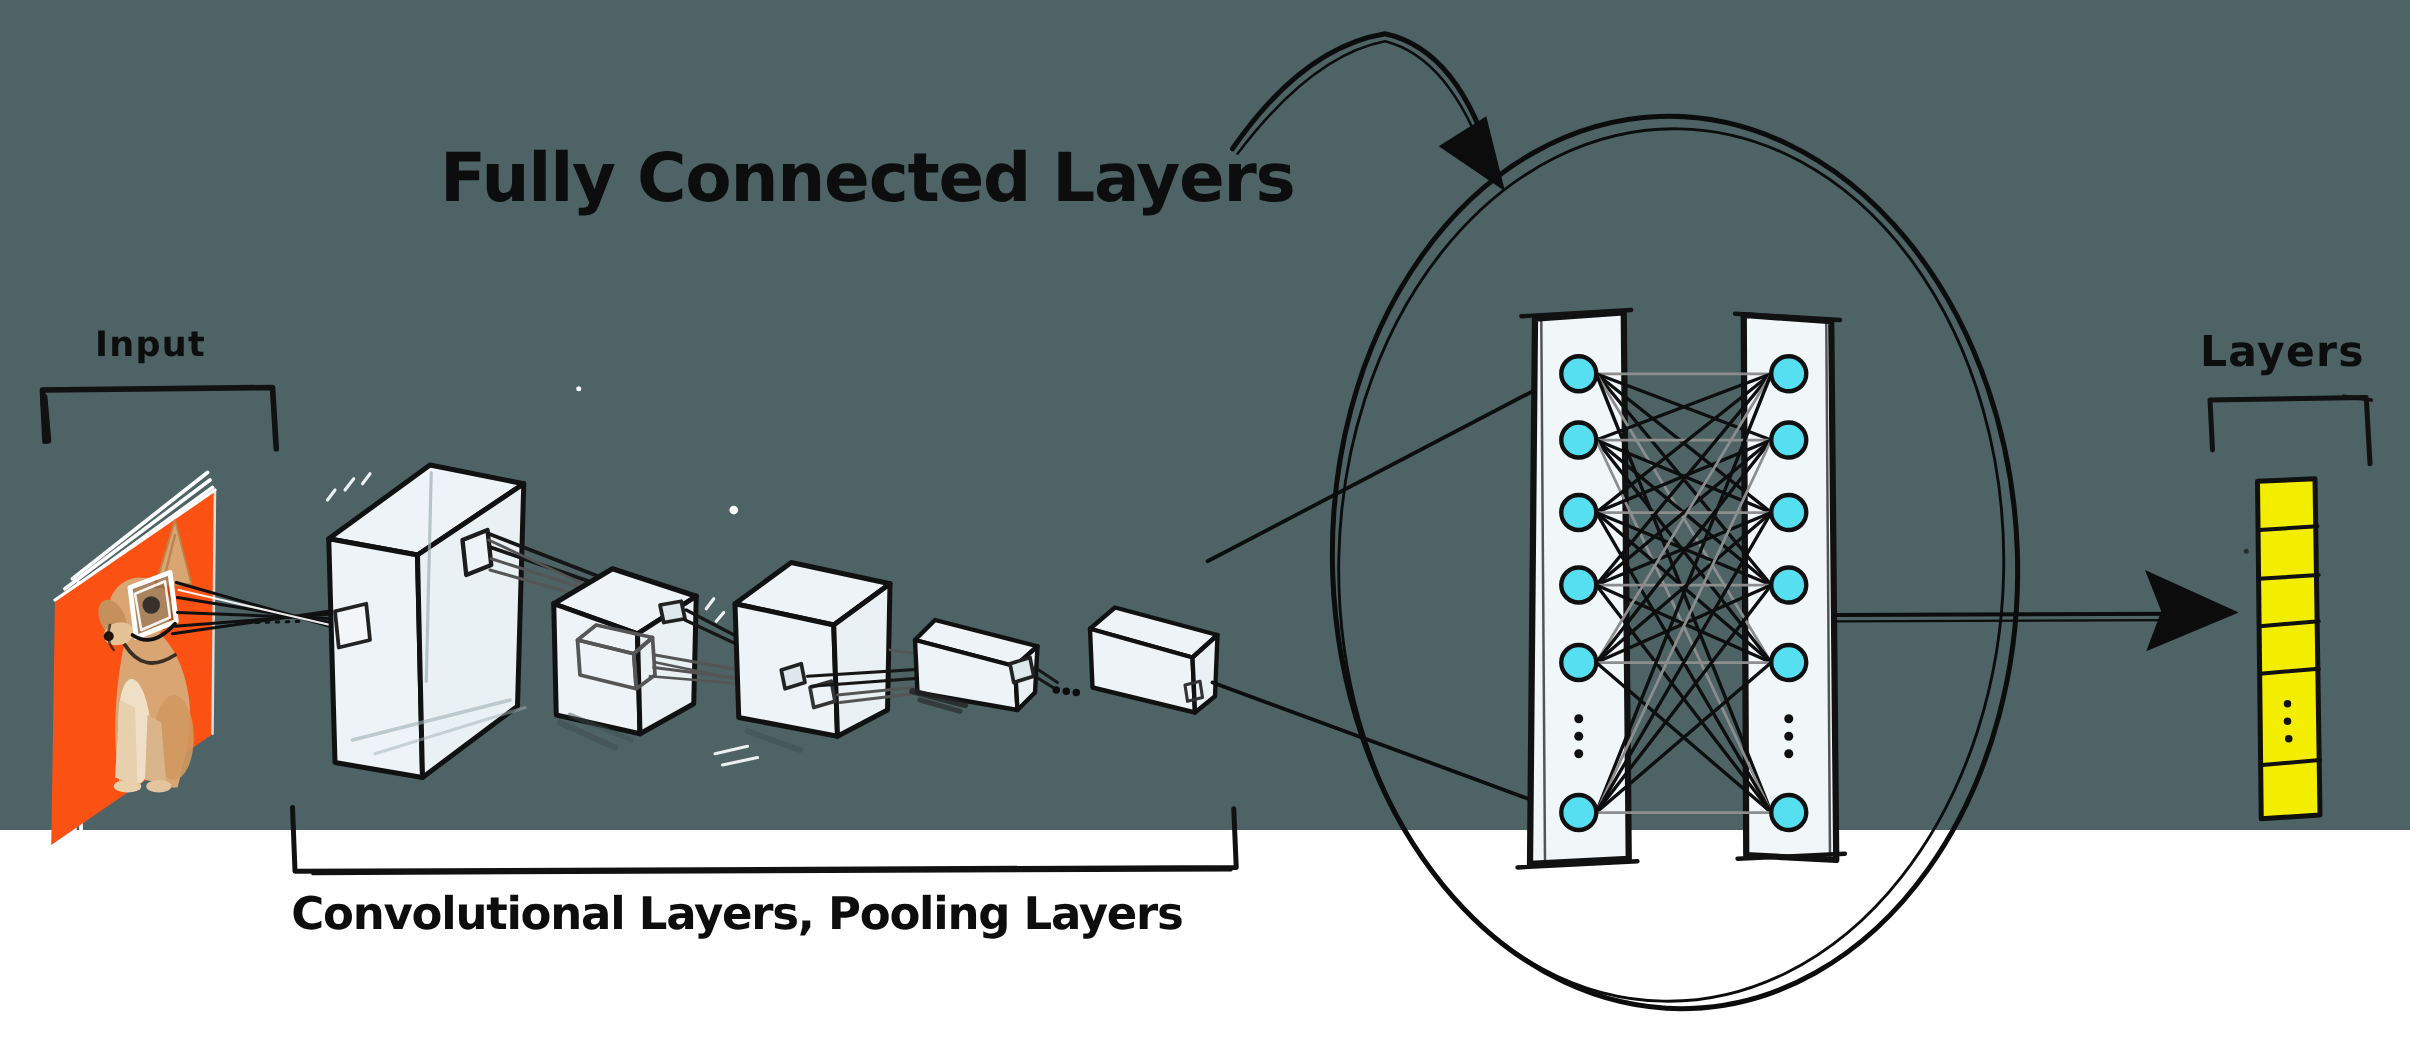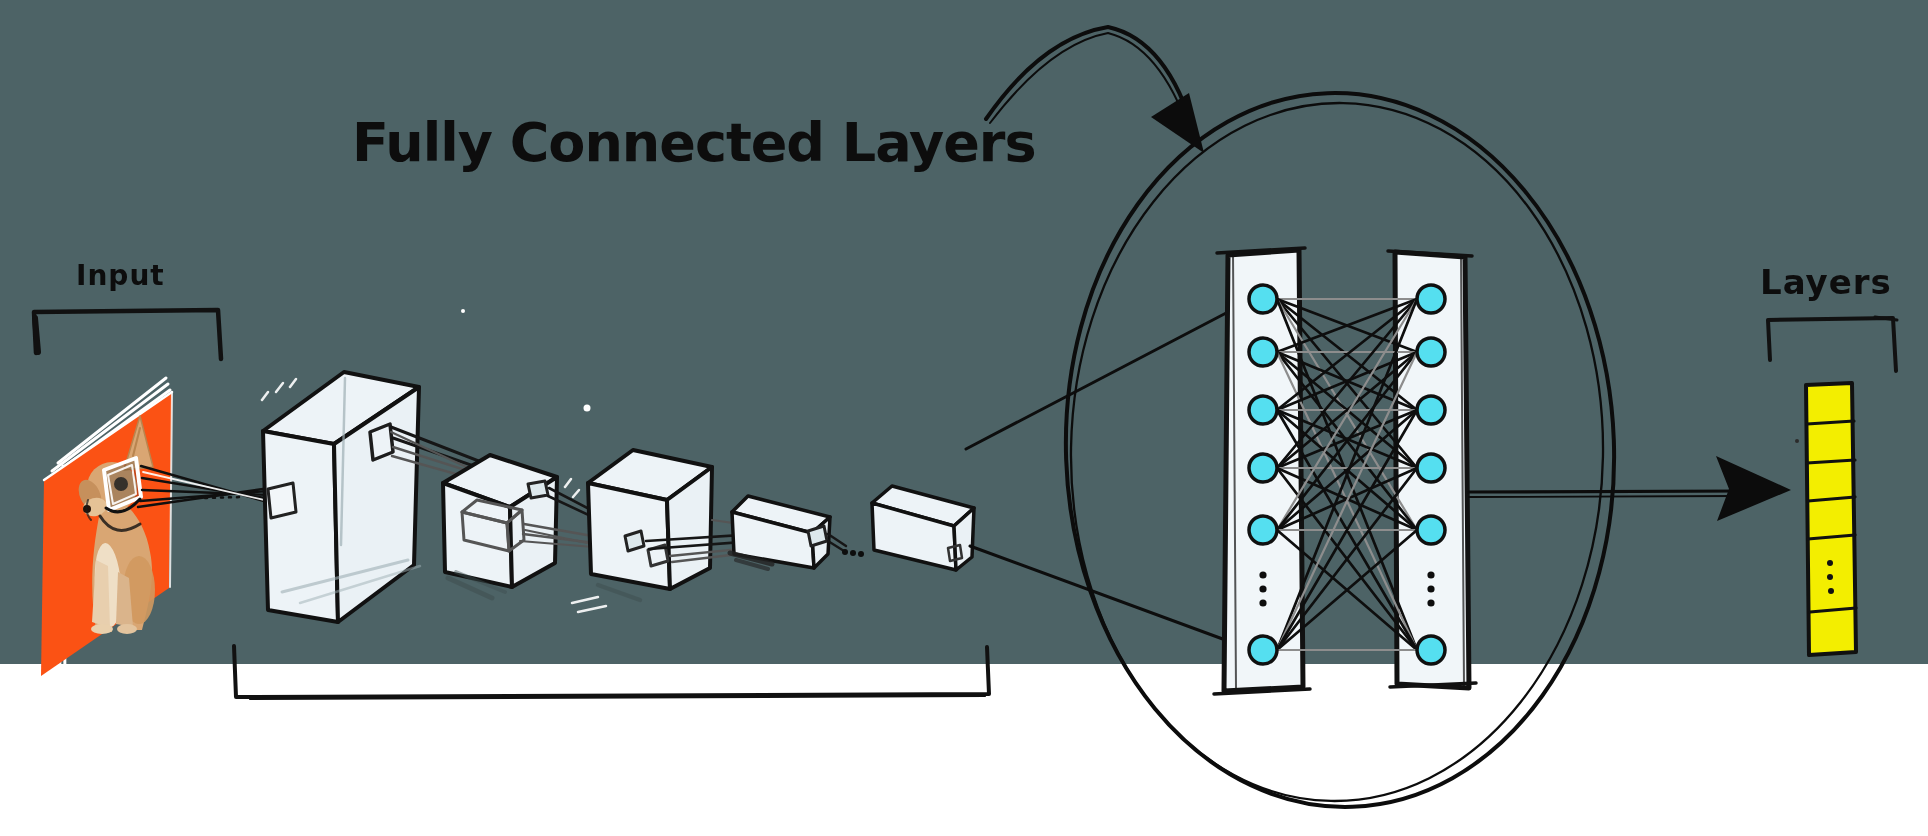--- a/index.html
+++ b/index.html
@@ -301,14 +301,15 @@
       <path d="M 990,123 Q 1050,44 1108,33 Q 1160,46 1190,132" stroke="#0c0c0c" stroke-width="2" fill="none"></path>
       <polygon points="1204,153 1151,117 1189,93" fill="#0c0c0c"></polygon>
     </g>
 
   </g>
 </svg>
 
 <div class="label title-label">Fully Connected Layers</div>
 <div class="label input-label">Input</div>
 <div class="label output-label">Layers</div>
+<div class="label conv-label">Convolutional Layers, Pooling Layers</div>
 
 </div>
 
 </body></html>

